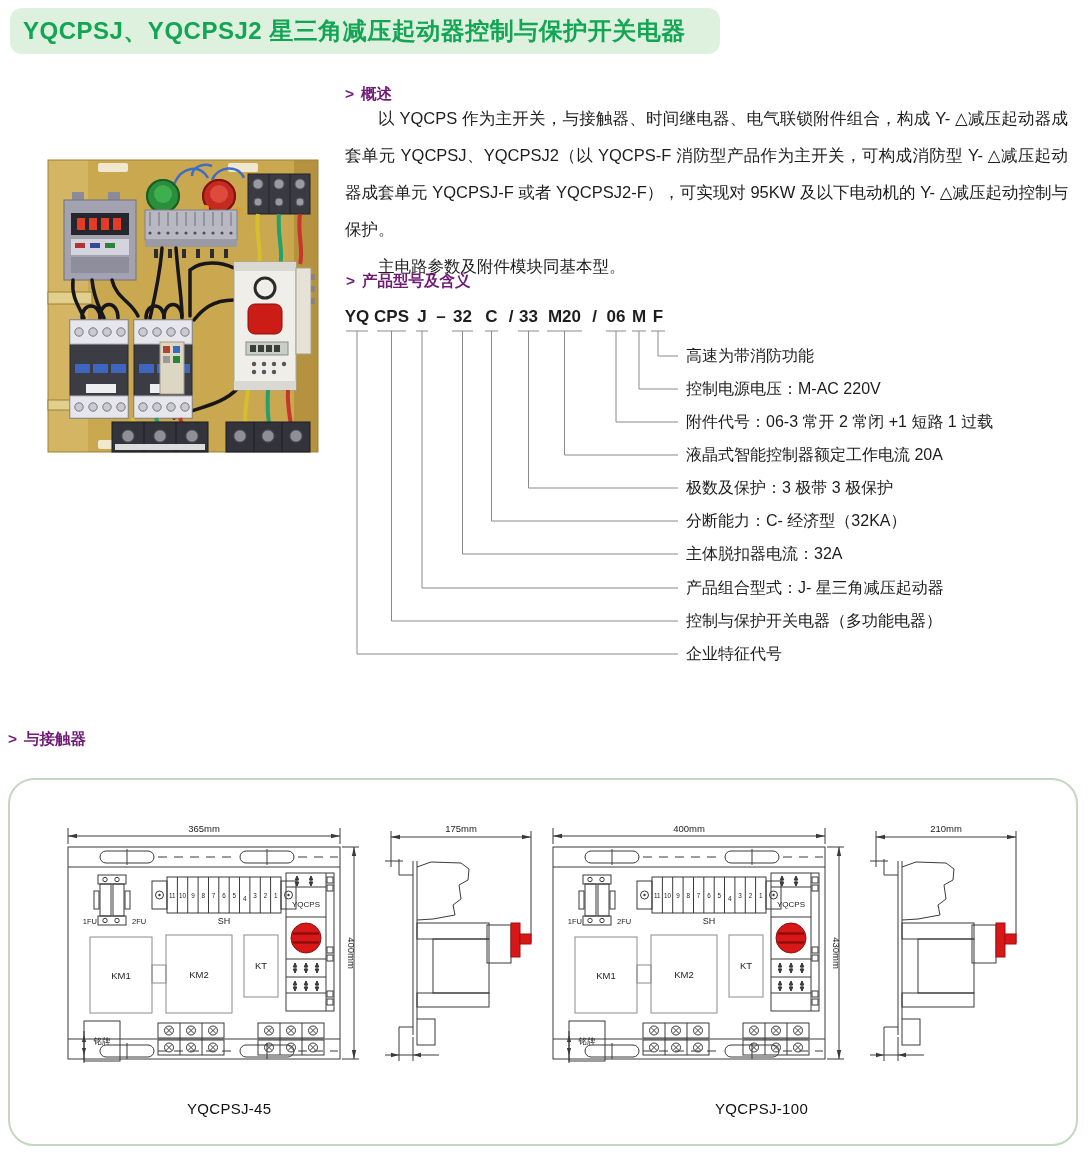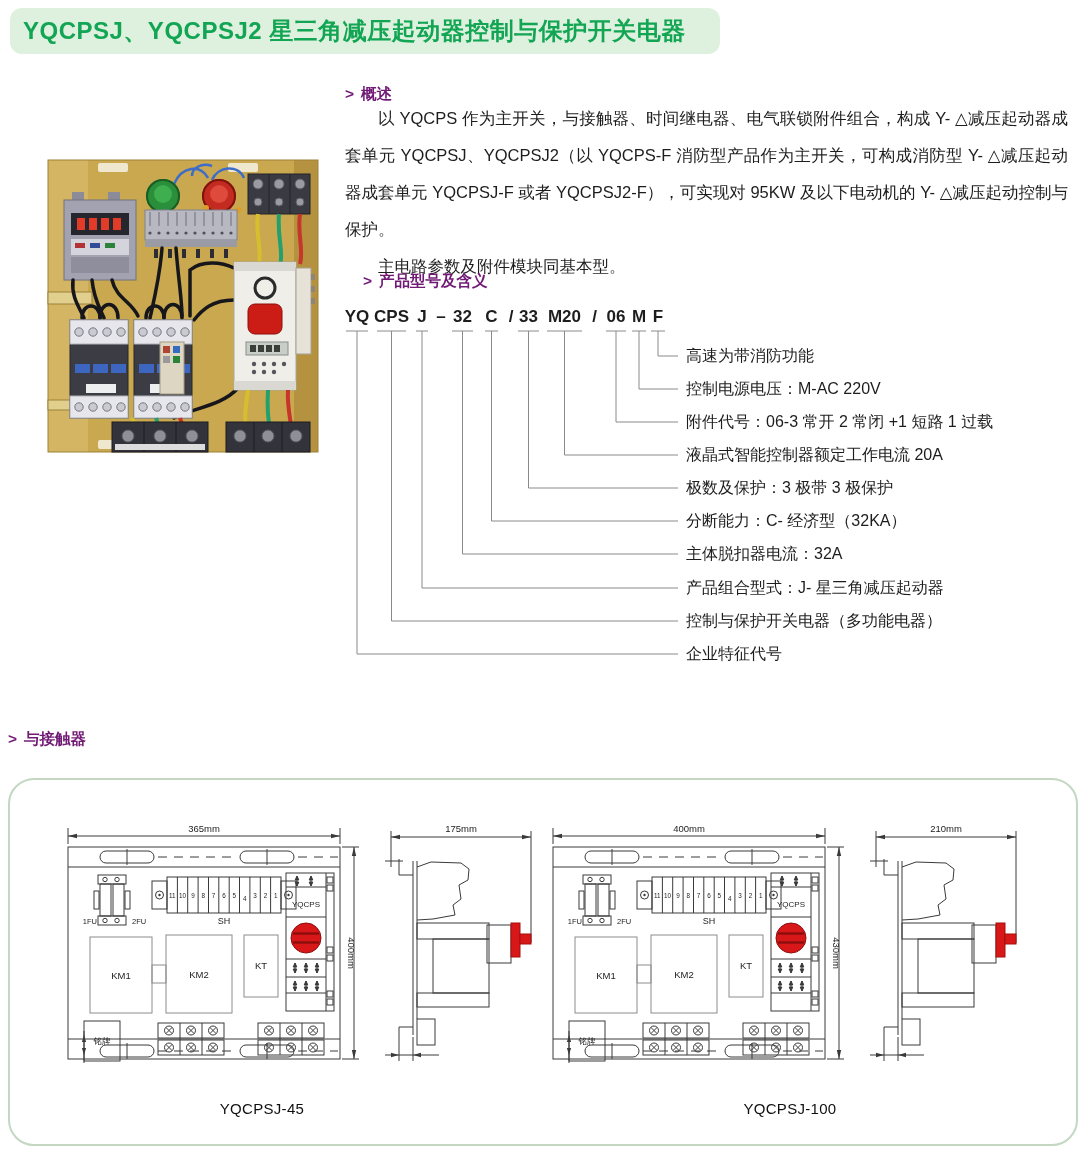--- a/index.html
+++ b/index.html
@@ -6,21 +6,21 @@
   .page{position:relative;width:1089px;height:1152px;background:#fff;overflow:hidden;
         font-family:"Liberation Sans","DejaVu Sans",sans-serif;color:#1c1c1c;}
   .titlebar{position:absolute;left:10px;top:8px;background:#def0de;border-radius:12px;
             padding:7px 34px 7px 13px;font-size:24px;font-weight:bold;color:#12a553;
             letter-spacing:.5px;white-space:nowrap;}
   .sec-heading{position:absolute;font-size:15.5px;font-weight:bold;color:#701a75;white-space:nowrap;}
   .sec-heading .pfx{margin-right:7px;font-weight:bold;}
   .overview-text{position:absolute;left:345px;top:100px;width:723px;font-size:16.5px;
                  line-height:37px;text-align:justify;color:#1d1d1d;}
   .overview-text p{margin:0;text-indent:2em;}
-  .caption{position:absolute;width:150px;text-align:center;font-size:15px;color:#101010;
+  .caption{position:absolute;width:150px;text-align:left;font-size:15px;color:#101010;
            letter-spacing:.3px;}
   .dim-box{position:absolute;left:8px;top:778px;width:1070px;height:368px;
            border:2px solid #c3d7c3;border-radius:26px;background:#fff;box-sizing:border-box;}
   svg{position:absolute;overflow:visible;}
   svg text{font-family:"Liberation Sans","DejaVu Sans",sans-serif;fill:#1d1d1d;}
   .mtok{font-weight:bold;font-size:17px;}
   .mlabel{font-size:16px;}
   .dimtxt{font-size:9.5px;}
 </style>
 </head>
@@ -355,21 +355,21 @@
   </svg>
 
   <div class="sec-heading" style="left:345px;top:84px">
     <span class="pfx">&gt;</span><span>概述</span>
   </div>
   <div class="overview-text">
     <p>以 YQCPS 作为主开关，与接触器、时间继电器、电气联锁附件组合，构成 Y- △减压起动器成套单元 YQCPSJ、YQCPSJ2（以 YQCPS-F 消防型产品作为主开关，可构成消防型 Y- △减压起动器成套单元 YQCPSJ-F 或者 YQCPSJ2-F），可实现对 95KW 及以下电动机的 Y- △减压起动控制与保护。</p>
     <p>主电路参数及附件模块同基本型。</p>
   </div>
 
-  <div class="sec-heading" style="left:363px;top:271px">
+  <div class="sec-heading" style="left:346px;top:271px">
     <span class="pfx">&gt;</span><span>产品型号及含义</span>
   </div>
   <svg style="left:340px;top:298px" width="749" height="382" viewBox="0 0 749 382">
     <g>
       <text class="mtok" x="17" y="24" text-anchor="middle">YQ</text>
       <text class="mtok" x="51.5" y="24" text-anchor="middle">CPS</text>
       <text class="mtok" x="82" y="24" text-anchor="middle">J</text>
       <text class="mtok" x="101" y="24" text-anchor="middle">–</text>
       <text class="mtok" x="122.5" y="24" text-anchor="middle">32</text>
       <text class="mtok" x="151.5" y="24" text-anchor="middle">C</text>

